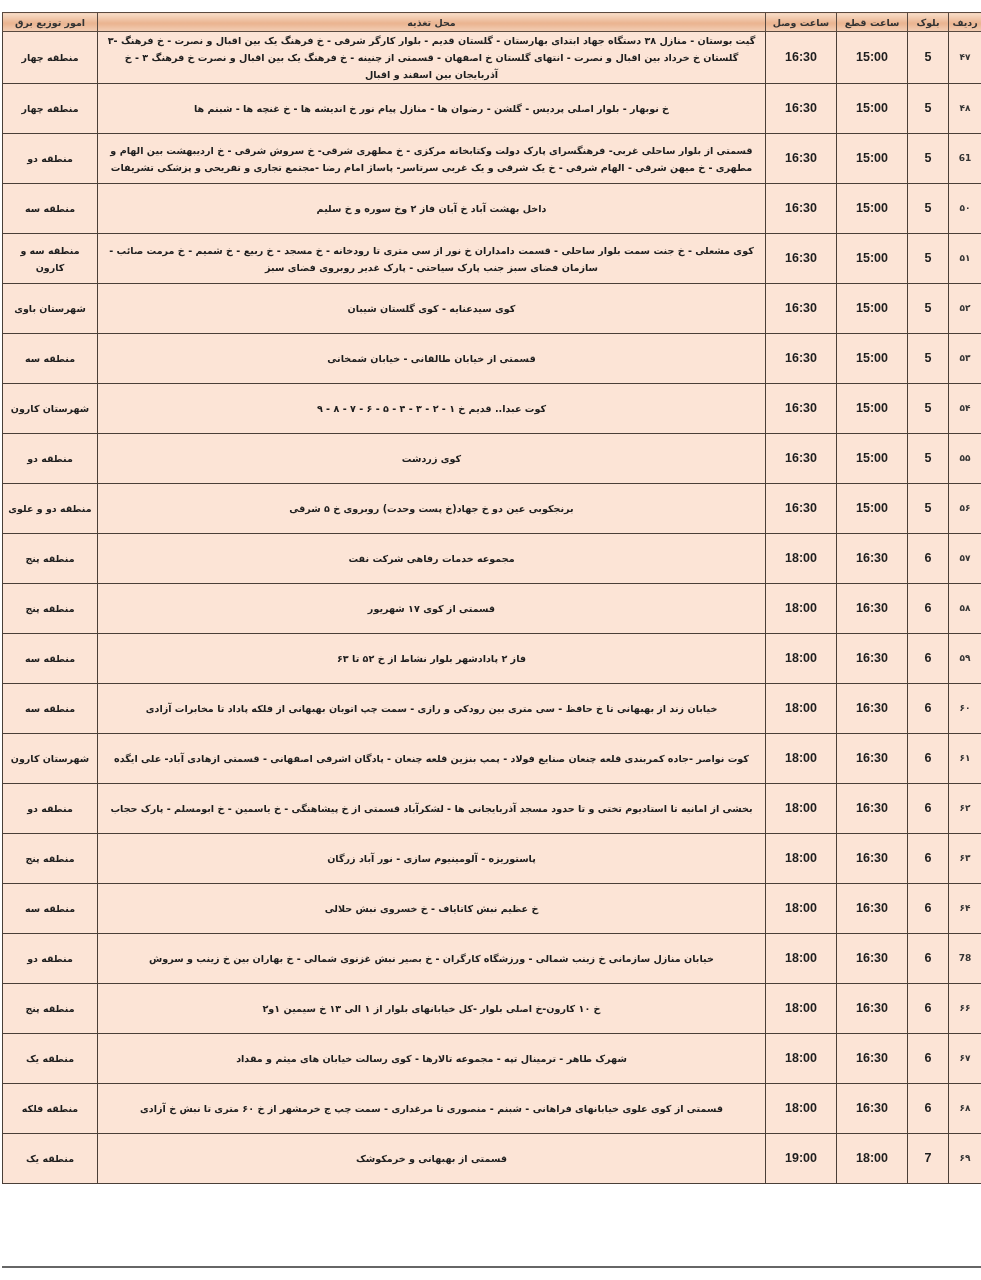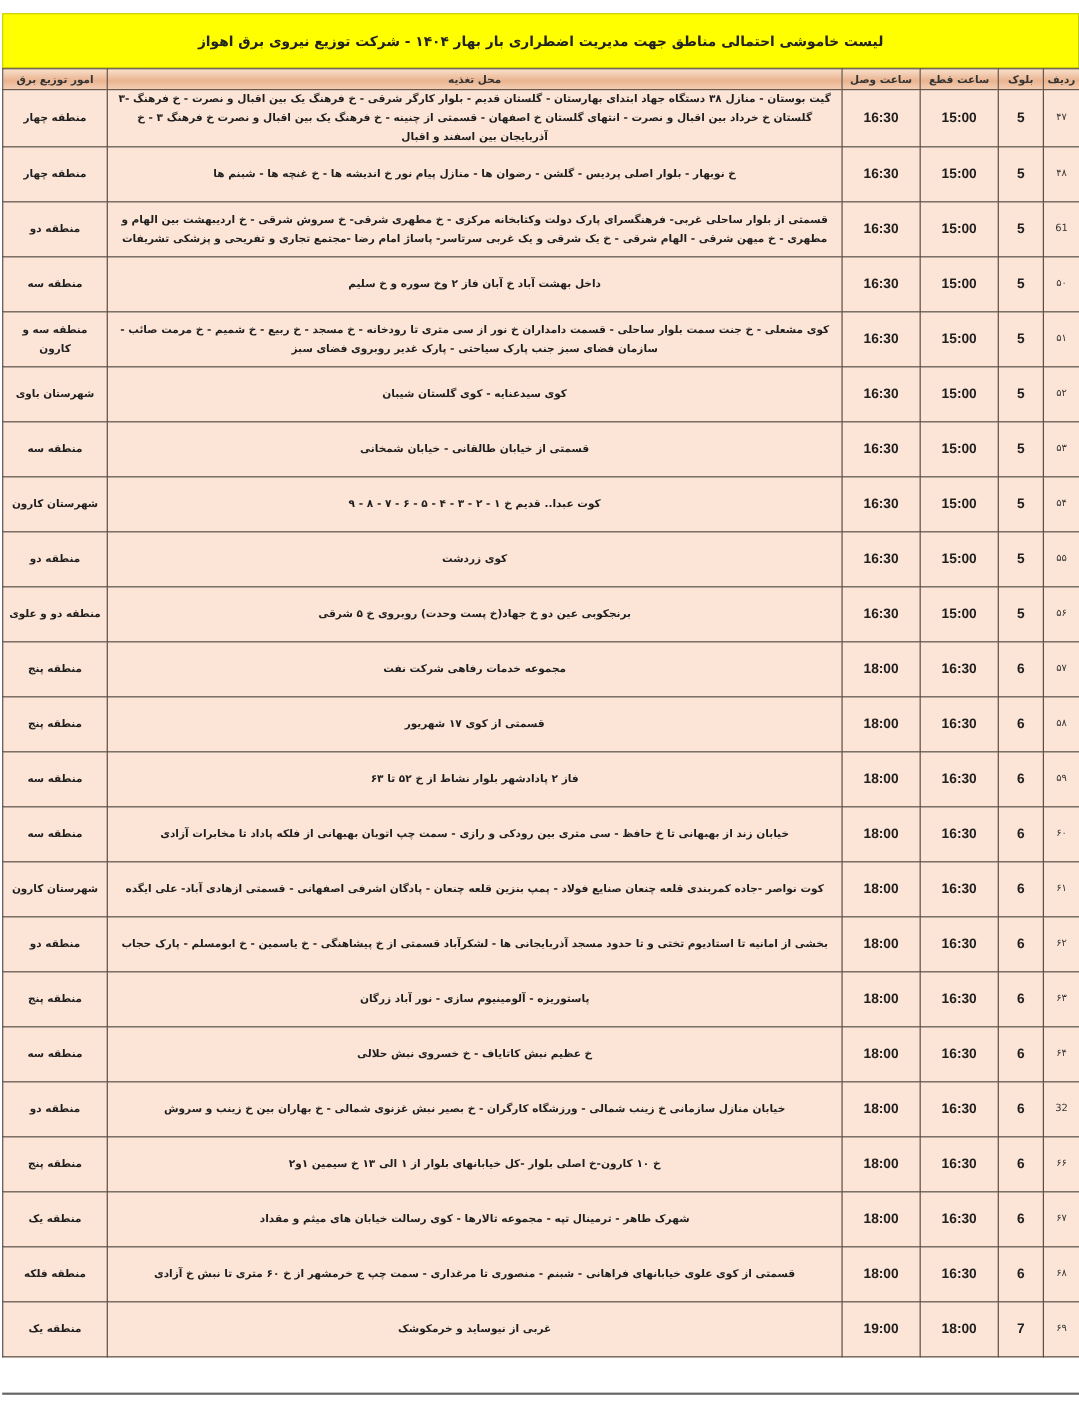--- a/index.html
+++ b/index.html
@@ -13,30 +13,29 @@
               justify-content:center; font-weight:bold; font-size:19px; color:#5a0000;
               border-left:1px solid #c00; border-right:1px solid #c00; }
   table { border-collapse:collapse; width:979px; table-layout:fixed; direction:rtl; }
   th { height:18px; font-size:9.5px; font-weight:bold; color:#333;
        background:linear-gradient(#f7ddc8, #eab38f 55%, #f3cfb6);
        border:1px solid #5a4a40; padding:0;text-align:center; }
   td { height:49px; background:#fce4d6; border:1px solid #4a3f38; padding:0 6px;
        text-align:center; vertical-align:middle; font-size:9.6px; font-weight:bold;
        color:#1e1e1e; line-height:17px; }
   td.num { font-family:"Liberation Sans", sans-serif; font-size:12.5px; padding:0; }
-  td.rid { font-size:9px; font-weight:normal; color:#333; padding:0; }
+  td.rid { font-size:9px; font-weight:bold; color:#333; padding:0; }
   td.loc { text-align:center; }
   td.area { font-size:9.5px; padding:0 2px; }
   .bottom-line { position:absolute; left:2px; top:1266px; width:979px; height:2px; background:#666; }
 </style>
 </head>
 <body>
 
 <div class="sheet">
-  <div class="title-bar">لیست خاموشی احتمالی مناطق جهت مدیریت اضطراری بار بهار ۱۴۰۴ - شرکت توزیع نیروی برق اهواز</div>
   <table>
     <colgroup>
       <col style="width:33px">
       <col style="width:41px">
       <col style="width:71px">
       <col style="width:71px">
       <col style="width:668px">
       <col style="width:95px">
     </colgroup>
     <thead>
@@ -188,21 +187,21 @@
         </tr>
         <tr>
           <td class="rid">۶۴</td>
           <td class="num">6</td>
           <td class="num">16:30</td>
           <td class="num">18:00</td>
           <td class="loc">خ عظیم نبش کاتایاف - خ خسروی نبش حلالی</td>
           <td class="area">منطقه سه</td>
         </tr>
         <tr>
-          <td class="rid">32</td>
+          <td class="rid">78</td>
           <td class="num">6</td>
           <td class="num">16:30</td>
           <td class="num">18:00</td>
           <td class="loc">خیابان منازل سازمانی خ زینب شمالی - ورزشگاه کارگران - خ بصیر نبش غزنوی شمالی - خ بهاران بین خ زینب و سروش</td>
           <td class="area">منطقه دو</td>
         </tr>
         <tr>
           <td class="rid">۶۶</td>
           <td class="num">6</td>
           <td class="num">16:30</td>
@@ -224,19 +223,19 @@
           <td class="num">16:30</td>
           <td class="num">18:00</td>
           <td class="loc">قسمتی از کوی علوی خیابانهای فراهانی - شبنم - منصوری تا مرغداری - سمت چپ ج خرمشهر از خ ۶۰ متری تا نبش خ آزادی</td>
           <td class="area">منطقه فلکه</td>
         </tr>
         <tr>
           <td class="rid">۶۹</td>
           <td class="num">7</td>
           <td class="num">18:00</td>
           <td class="num">19:00</td>
-          <td class="loc">غربی از نیوساید و خرمکوشک</td>
+          <td class="loc">قسمتی از بهبهانی و خرمکوشک</td>
           <td class="area">منطقه یک</td>
         </tr>
       </tbody>
   </table>
 </div>
 <div class="bottom-line"></div>
 
 </body></html>

